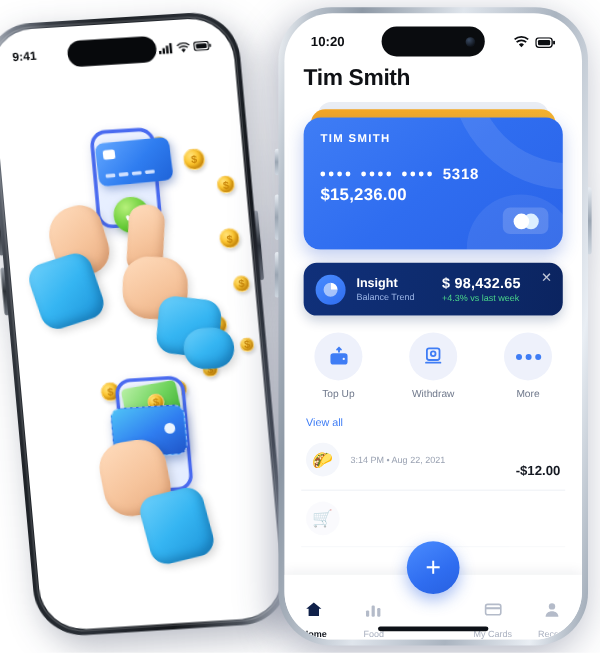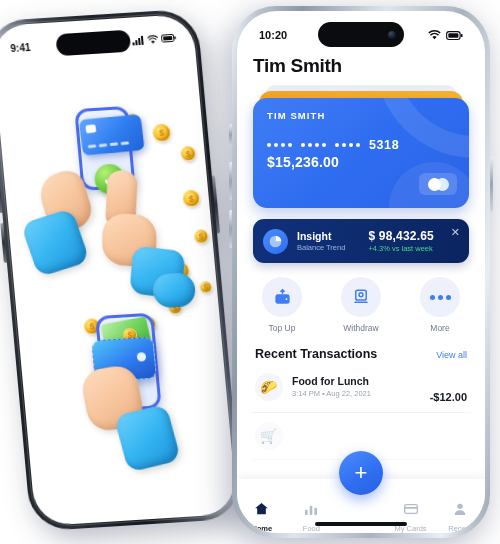--- a/index.html
+++ b/index.html
@@ -438,28 +438,26 @@
                     <i></i>
                     <i></i>
                     <i></i>
                   </span>
               </div>
               <div class="lbl">More</div>
             </div>
           </div>
 
           <div class="tx-head">
-            <span class="h">Recent Transactions</span>
             <span class="a">View all</span>
           </div>
 
           <div class="tx">
             <div class="ic">🌮</div>
             <div class="mid">
-              <div class="nm">Food for Lunch</div>
               <div class="sub">
                 <span>3:14 PM</span>
                 <span>•</span>
                 <span>Aug 22, 2021</span>
               </div>
             </div>
             <div class="amt">-$12.00</div>
           </div>
 
           <div class="tx" style="opacity:.45">

